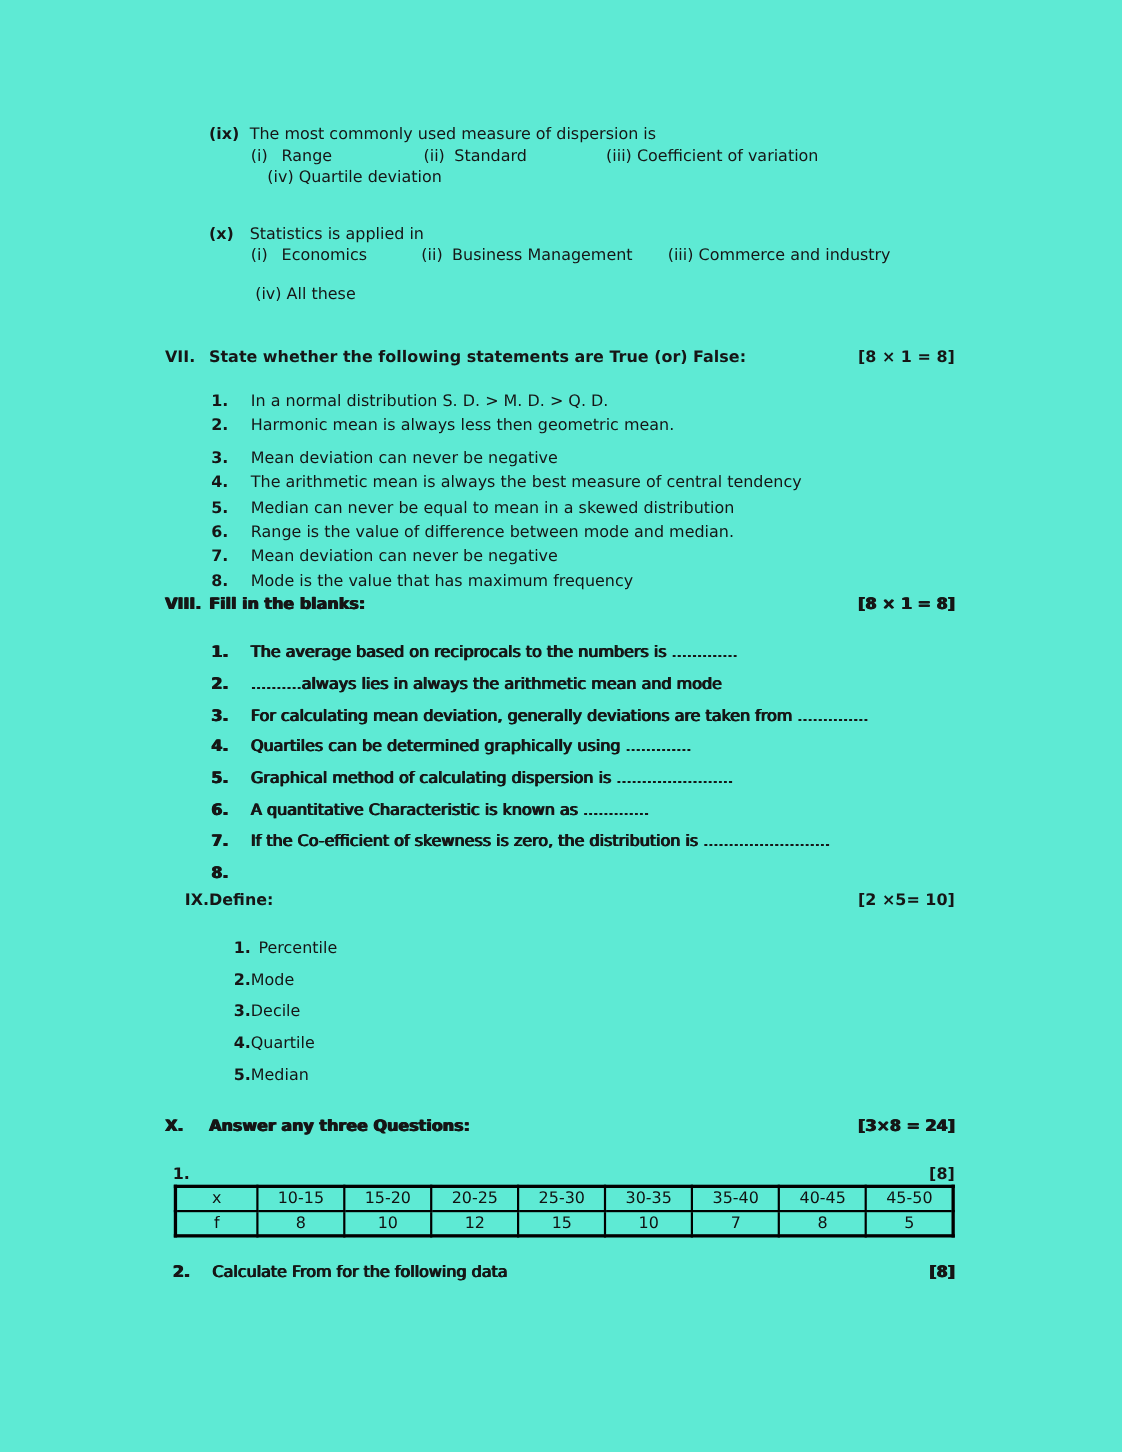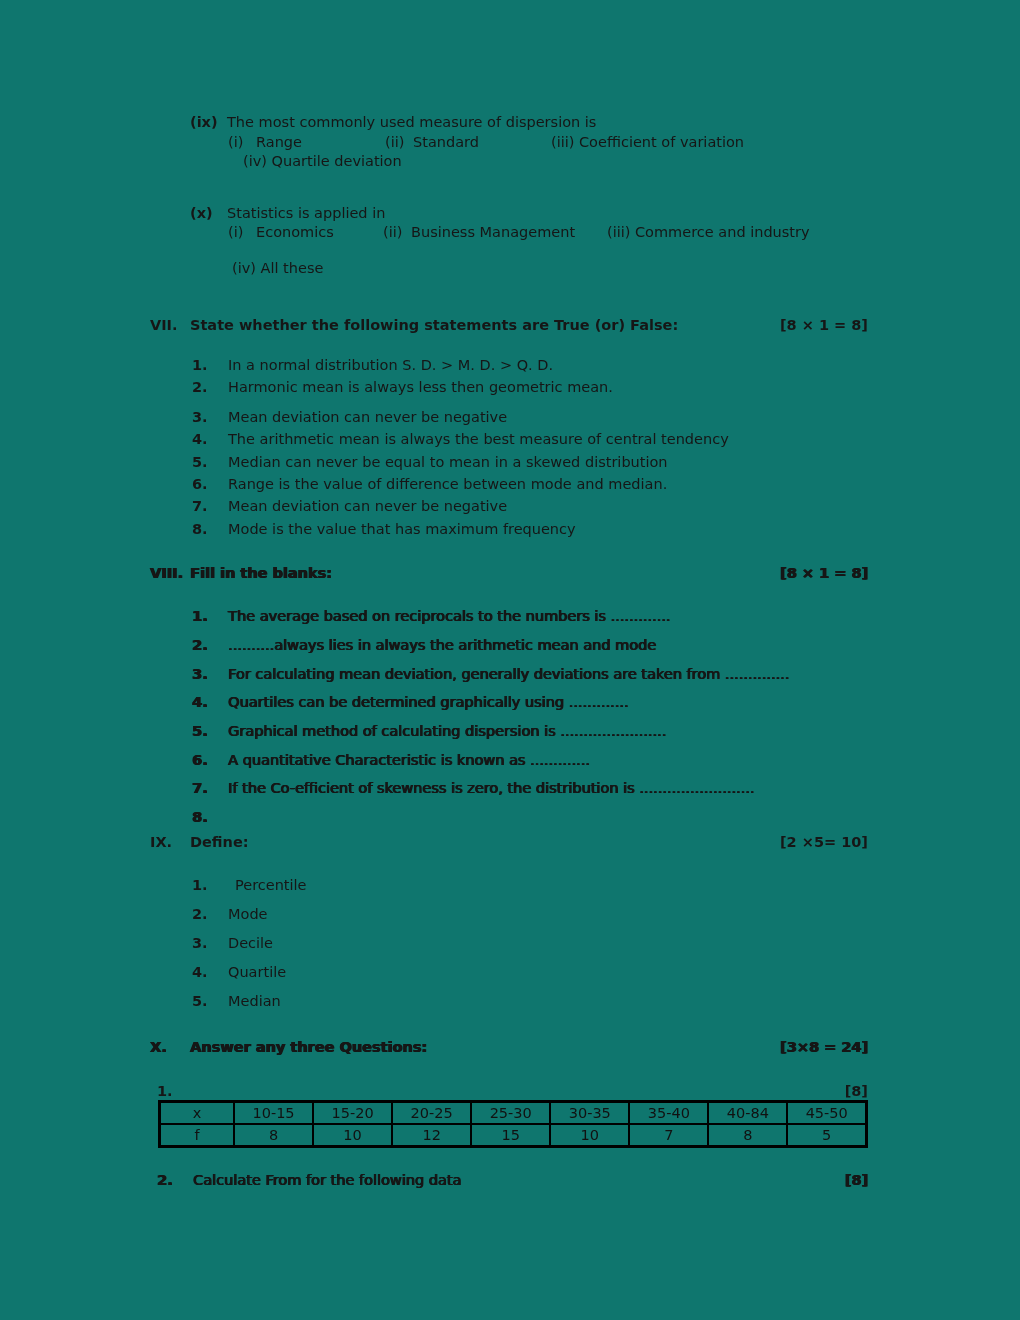--- a/index.html
+++ b/index.html
@@ -13,21 +13,21 @@
     font-family: "DejaVu Sans", "Liberation Sans", sans-serif;
     color: #161616;
     font-size: 14.5px;
     overflow: hidden;
   }
   .page {
     box-sizing: border-box;
     width: 1020px;
     height: 1320px;
     padding: 113px 152px 0 150px;
-    background: #0f766e;
+    background: #5eead4;
   }
   .b { font-weight: bold; }
   
   .smudge { text-shadow: 0.8px 0 0 currentColor, -0.4px 0 0 currentColor; }
 
   
   .mcq { line-height: 19.5px; padding-left: 40px; }
   .mcq-line { display: flex; }
   .mcq-label { width: 37px; flex: none; font-weight: bold; }
   .opt-row { display: flex; margin-left: 38px; }
@@ -46,23 +46,23 @@
   .sec-head { display: flex; font-weight: bold; line-height: 20px; }
   .sec-num { width: 40px; flex: none; }
   .sec-marks { margin-left: auto; white-space: nowrap; }
   .items { margin-top: 19px; padding-left: 42px; }
   .item { display: flex; }
   .item-n { width: 36px; flex: none; font-weight: bold; }
   .item-t { white-space: nowrap; }
   .sec7 { margin-top: 37px; }
   .sec7 .item { line-height: 22.4px; }
   .sec7 .item.gap { margin-top: 7px; }
-  .sec8 { margin-top: 23px; }
+  .sec8 { }
   .sec8 .item { line-height: 28.7px; }
-  .sec9 { margin-top: 0px; }
+  .sec9 { margin-top: 0px; text-align: right; }
   .sec9 .item { line-height: 29px; }
   .sec9 .indent1 { padding-left: 7px; }
   .sec10 { margin-top: 21px; }
 
   
   .q-row { display: flex; line-height: 18px; padding-left: 7px; }
   .q-n { width: 36px; flex: none; font-weight: bold; }
   .q-marks { margin-left: auto; white-space: nowrap; }
   .q1 { margin-top: 25px; }
   .q2 { margin-top: 23px; }
@@ -264,21 +264,21 @@
   <table class="freq-table">
     <tbody>
         <tr>
       <td class="c0">x</td>
       <td>10-15</td>
       <td>15-20</td>
       <td>20-25</td>
       <td>25-30</td>
       <td>30-35</td>
       <td>35-40</td>
-      <td>40-84</td>
+      <td>40-45</td>
       <td>45-50</td>
     </tr>
     <tr>
       <td class="c0">f</td>
       <td>8</td>
       <td>10</td>
       <td>12</td>
       <td>15</td>
       <td>10</td>
       <td>7</td>

